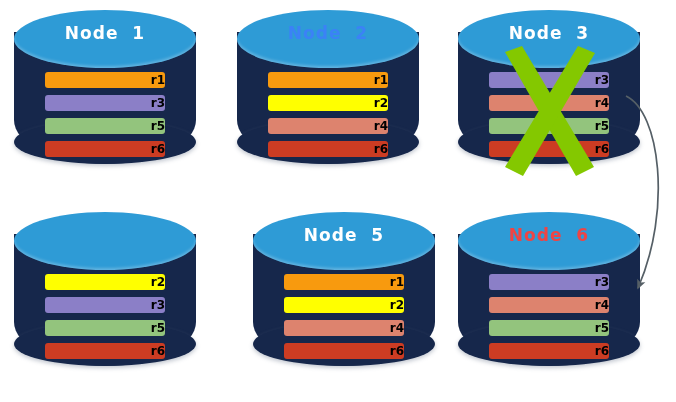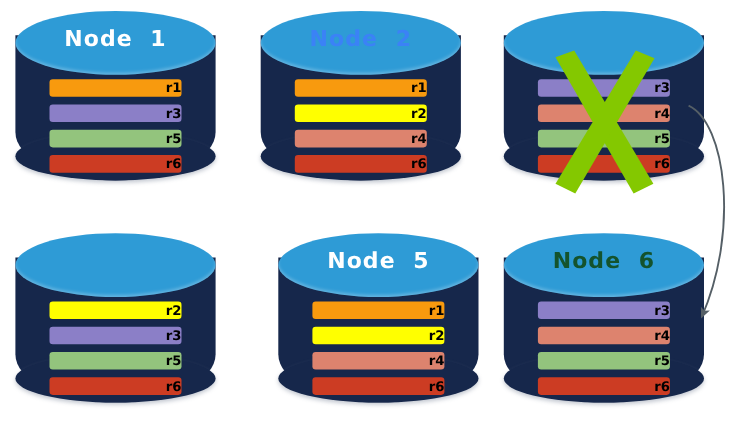--- a/index.html
+++ b/index.html
@@ -61,21 +61,21 @@
     box-shadow: inset 0 -2px 3px rgba(255,255,255,0.25);
   }
 
   .cyl-title {
     position: absolute;
     left: 0;
     top: 13px;
     width: 182px;
     text-align: center;
     color: #ffffff;
-    font-size: 20px;
+    font-size: 17px;
     font-weight: bold;
     letter-spacing: 1px;
     white-space: pre;
     pointer-events: none;
   }
 
   .bars {
     position: absolute;
     left: 31px;
     top: 62px;
@@ -161,20 +161,21 @@
         </div>
         <div class="bar" style="background: rgb(204, 60, 35);">
           <span class="bar-label">r6</span>
         </div>
       </div>
     </div>
     <div class="node" style="left: 458px; top: 10px;">
       <div class="cyl-body" style="background: rgb(22, 39, 75);"></div>
       <div class="cyl-bottom" style="background: rgb(22, 39, 75);"></div>
       <div class="cyl-top" style="background: rgb(46, 155, 214);"></div>
+      <div class="cyl-title" style="color: rgb(255, 255, 255);">Node  3</div>
       <div class="bars">
         <div class="bar" style="background: rgb(139, 127, 199);">
           <span class="bar-label">r3</span>
         </div>
         <div class="bar" style="background: rgb(221, 131, 110);">
           <span class="bar-label">r4</span>
         </div>
         <div class="bar" style="background: rgb(147, 196, 125);">
           <span class="bar-label">r5</span>
         </div>
@@ -225,21 +226,21 @@
         </div>
         <div class="bar" style="background: rgb(204, 60, 35);">
           <span class="bar-label">r6</span>
         </div>
       </div>
     </div>
     <div class="node" style="left: 458px; top: 212px;">
       <div class="cyl-body" style="background: rgb(22, 39, 75);"></div>
       <div class="cyl-bottom" style="background: rgb(22, 39, 75);"></div>
       <div class="cyl-top" style="background: rgb(46, 155, 214);"></div>
-      <div class="cyl-title" style="color: #14532d;">Node  6</div>
+      <div class="cyl-title" style="color: #ef4444;">Node  6</div>
       <div class="bars">
         <div class="bar" style="background: rgb(139, 127, 199);">
           <span class="bar-label">r3</span>
         </div>
         <div class="bar" style="background: rgb(221, 131, 110);">
           <span class="bar-label">r4</span>
         </div>
         <div class="bar" style="background: rgb(147, 196, 125);">
           <span class="bar-label">r5</span>
         </div>

